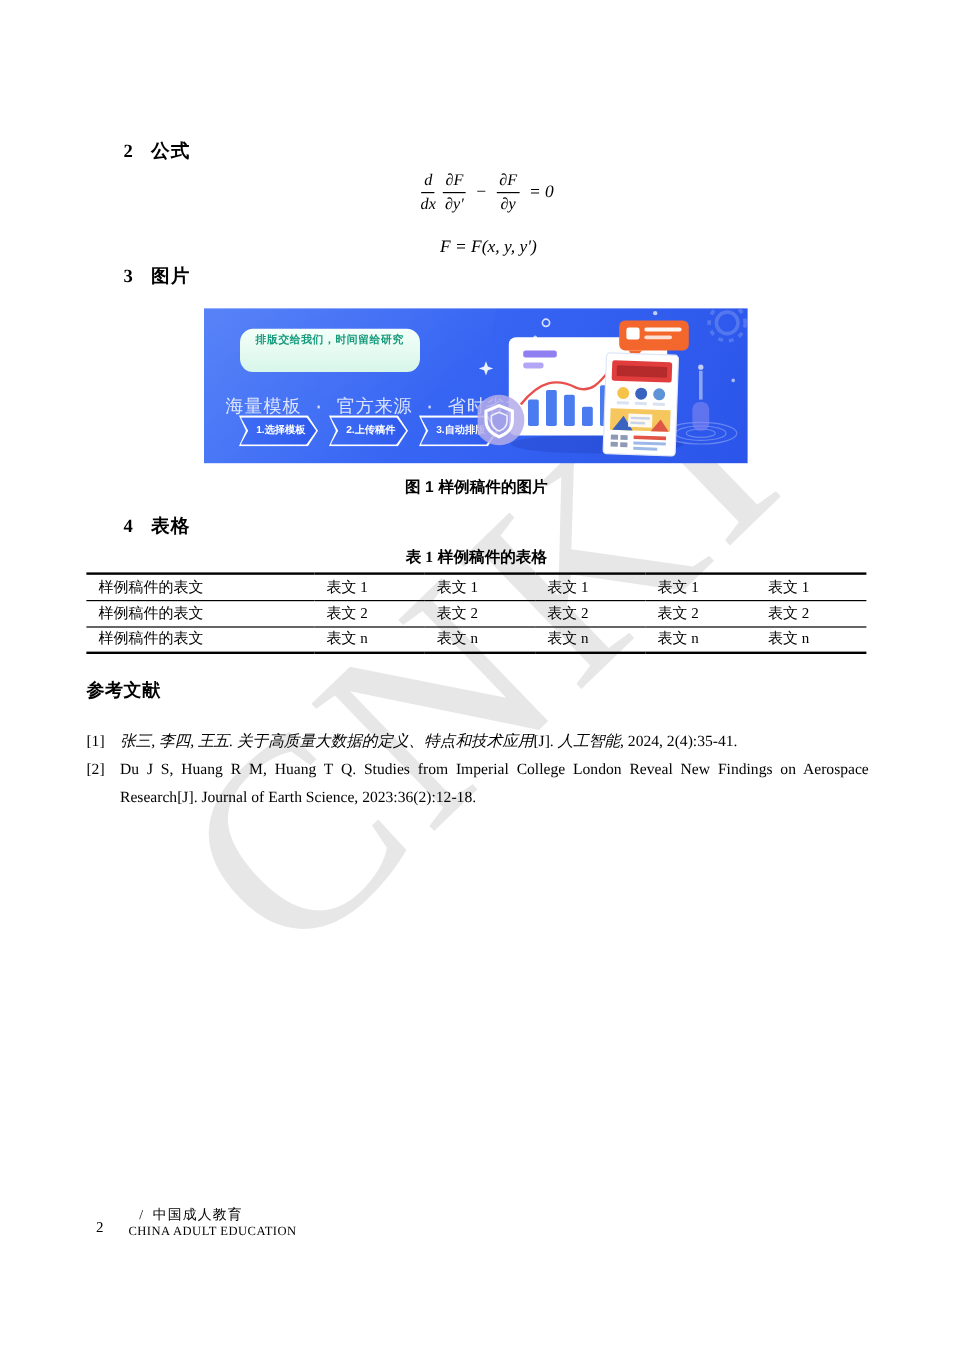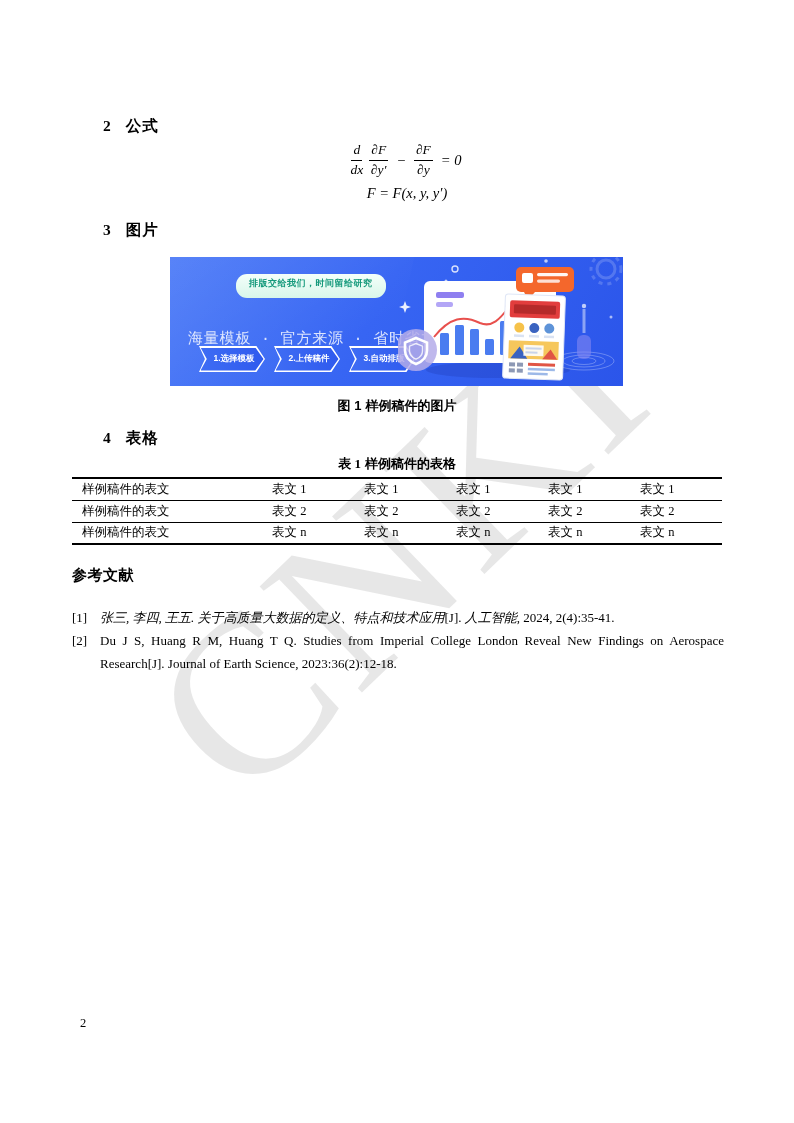--- a/index.html
+++ b/index.html
@@ -60,47 +60,46 @@
     display: flex; flex-direction: column; align-items: center;
     font-family: "Liberation Serif", serif;
     font-style: italic;
     color: #000;
   }
   .f-line1 { display: flex; align-items: center; gap: 6px; font-size: 14.5px; }
   .frac { display: inline-flex; flex-direction: column; align-items: center; line-height: 1.25; font-size: 13.5px; }
   .frac .num { border-bottom: 1.2px solid #000; padding: 0 2px 1px 2px; }
   .frac .den { padding-top: 1px; }
   .f-op { font-size: 14.5px; padding: 0 2px; }
-  .f-line2 { font-size: 14.5px; margin-top: 6px; }
+  .f-line2 { font-size: 14.5px; margin-top: 19px; }
 
   
   .banner {
     position: absolute;
     left: 170px; top: 257px;
     width: 453px; height: 129px;
     background: linear-gradient(118deg, #4a79f7 0%, #3765f3 45%, #2b55ea 100%);
     overflow: hidden;
   }
   .banner-streak {
     position: absolute; left: -40px; top: -30px; width: 260px; height: 260px;
     background: linear-gradient(135deg, rgba(255,255,255,0.10), rgba(255,255,255,0) 60%);
     transform: rotate(12deg);
     pointer-events: none;
   }
   .tagline-pill {
     position: absolute; left: 30px; top: 17px;
-    padding: 3px 13px 8px 13px;
+    padding: 3px 13px 20px 13px;
     border-radius: 11px;
     background: linear-gradient(180deg, #f4fffa, #d8f6ea);
     color: #169a7c;
     font-family: Liberation Serif, serif;
     font-size: 9px; font-weight: bold;
     letter-spacing: 0.5px;
     white-space: nowrap;
-    margin-left: 36px;
   }
   .banner-title {
     position: absolute; left: 28px; top: 37px;
     font-family: "Liberation Sans", sans-serif;
     font-size: 25px; font-weight: bold; color: #ffffff;
     letter-spacing: 1.5px; white-space: nowrap;
     text-shadow: 0 1px 2px rgba(20,40,140,0.25);
   }
   .banner-subtitle {
     position: absolute; left: 18px; top: 72px;
@@ -381,15 +380,21 @@
           <span class="ref-label">[1]</span>
           <span class="ref-text"><span class="kai">张三, 李四, 王五. 关于高质量大数据的定义、特点和技术应用</span><span class="roman">[J]. </span><span class="kai">人工智能</span><span class="roman">, 2024, 2(4):35-41.</span></span>
         </div>
         <div class="ref-item">
           <span class="ref-label">[2]</span>
           <span class="ref-text"><span class="roman">Du J S, Huang R M, Huang T Q. Studies from Imperial College London Reveal New Findings on Aerospace Research[J]. Journal of Earth Science, 2023:36(2):12-18.</span></span>
         </div>
       </div>
 
     <div class="page-number">2</div>
+    <div class="footer-journal">
+      <div class="footer-cn">
+        <span class="sep">/</span><span>中国成人教育</span>
+      </div>
+      <div class="footer-en">CHINA ADULT EDUCATION</div>
+    </div>
 
   </div>
 </div>
 
 </body></html>

